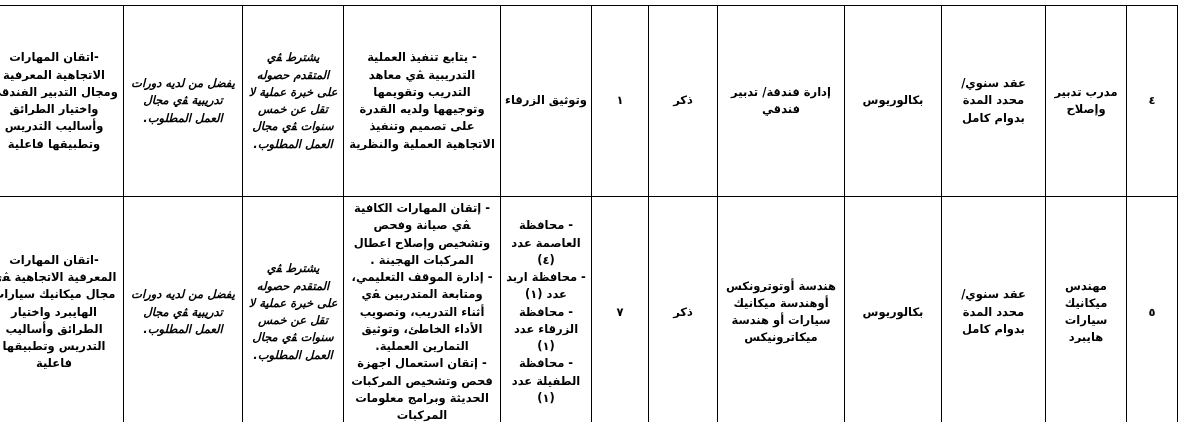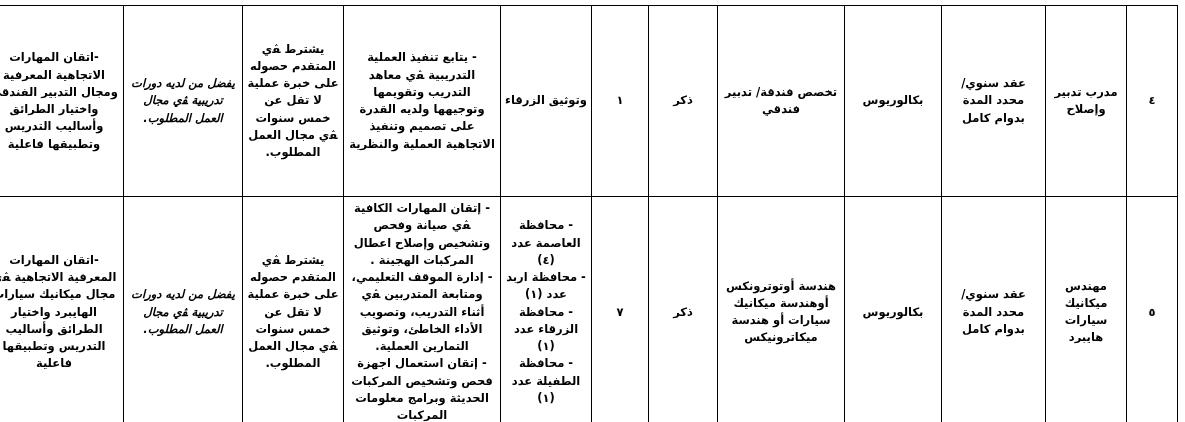--- a/index.html
+++ b/index.html
@@ -46,36 +46,36 @@
   
   .c-num    { width: 42px; }
   .c-title  { width: 72px; }
   .c-contract { width: 95px; }
   .c-degree { width: 88px; }
   .c-spec   { width: 118px; }
   .c-gender { width: 60px; }
   .c-count  { width: 48px; }
   .c-gov    { width: 82px; }
   .c-duties { width: 148px; }
-  .c-exp    { width: 92px; }
+  .c-exp    { width: 92px; font-style: italic; }
   .c-pref   { width: 110px; font-style: italic; }
   .c-skills { width: 130px; }
 </style>
 </head>
 <body>
 
 <div class="sheet">
   <table class="job-table">
     <tbody>
       <tr class="row-1">
         <td class="c-num">٤</td>
         <td class="c-title">مدرب تدبير وإصلاح</td>
         <td class="c-contract">عقد سنوي/ محدد المدة بدوام كامل</td>
         <td class="c-degree">بكالوريوس</td>
-        <td class="c-spec">تخصص فندقة/ تدبير فندقي</td>
+        <td class="c-spec">إدارة فندقة/ تدبير فندقي</td>
         <td class="c-gender">ذكر</td>
         <td class="c-count">١</td>
         <td class="c-gov">وتوثيق الزرقاء</td>
         <td class="c-duties cell-justify">- يتابع تنفيذ العملية التدريبية ﭭي معاهد التدريب وتقويمها وتوجيهها ولديه القدرة على تصميم وتنفيذ الاتجاهية العملية والنظرية</td>
         <td class="c-exp">يشترط ﭭي المتقدم حصوله على خبرة عملية لا تقل عن خمس سنوات ﭭي مجال العمل المطلوب.</td>
         <td class="c-pref">يفضل من لديه دورات تدريبية ﭭي مجال العمل المطلوب.</td>
         <td class="c-skills">-اتقان المهارات الاتجاهية المعرفية ومجال التدبير الفندقي واختيار الطرائق وأساليب التدريس وتطبيقها فاعلية</td>
 
       </tr>
       <tr class="row-2">

